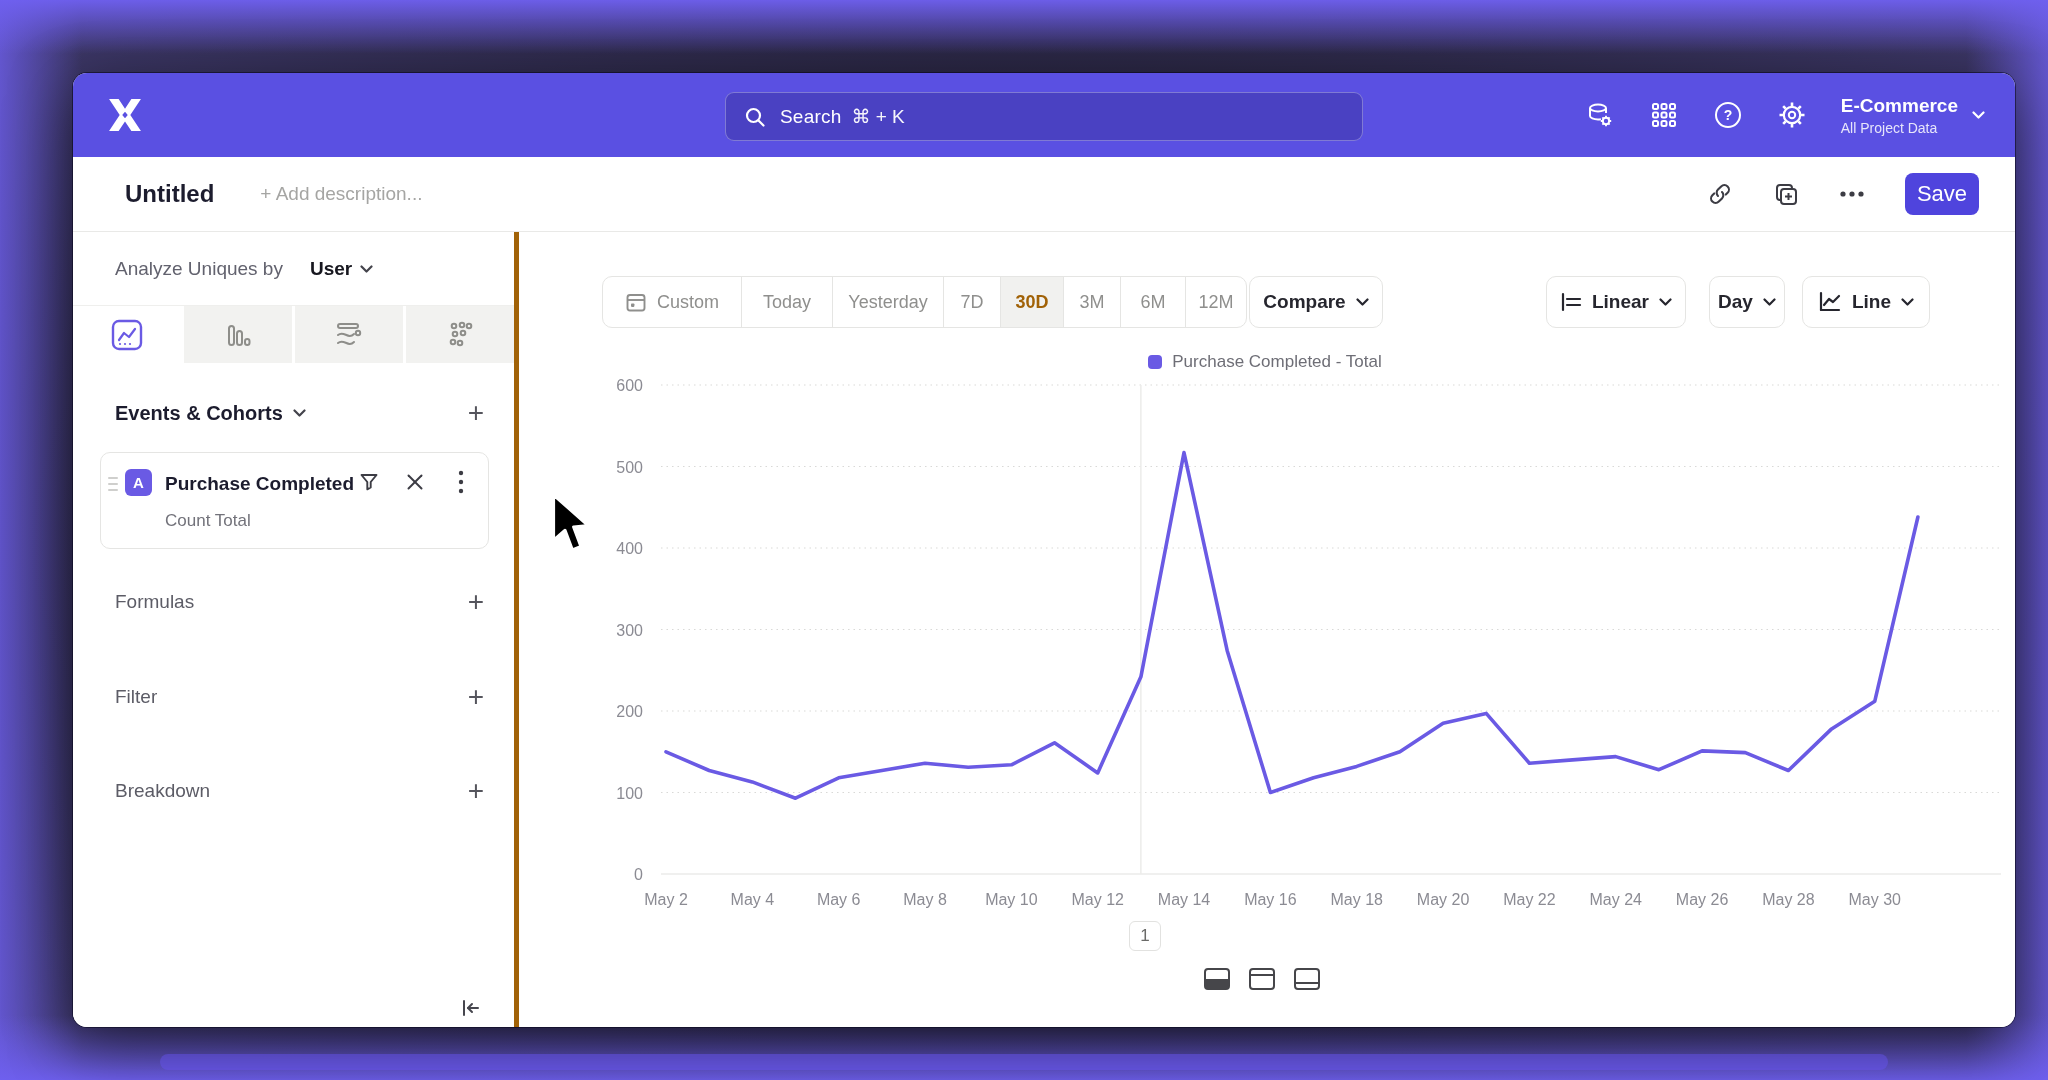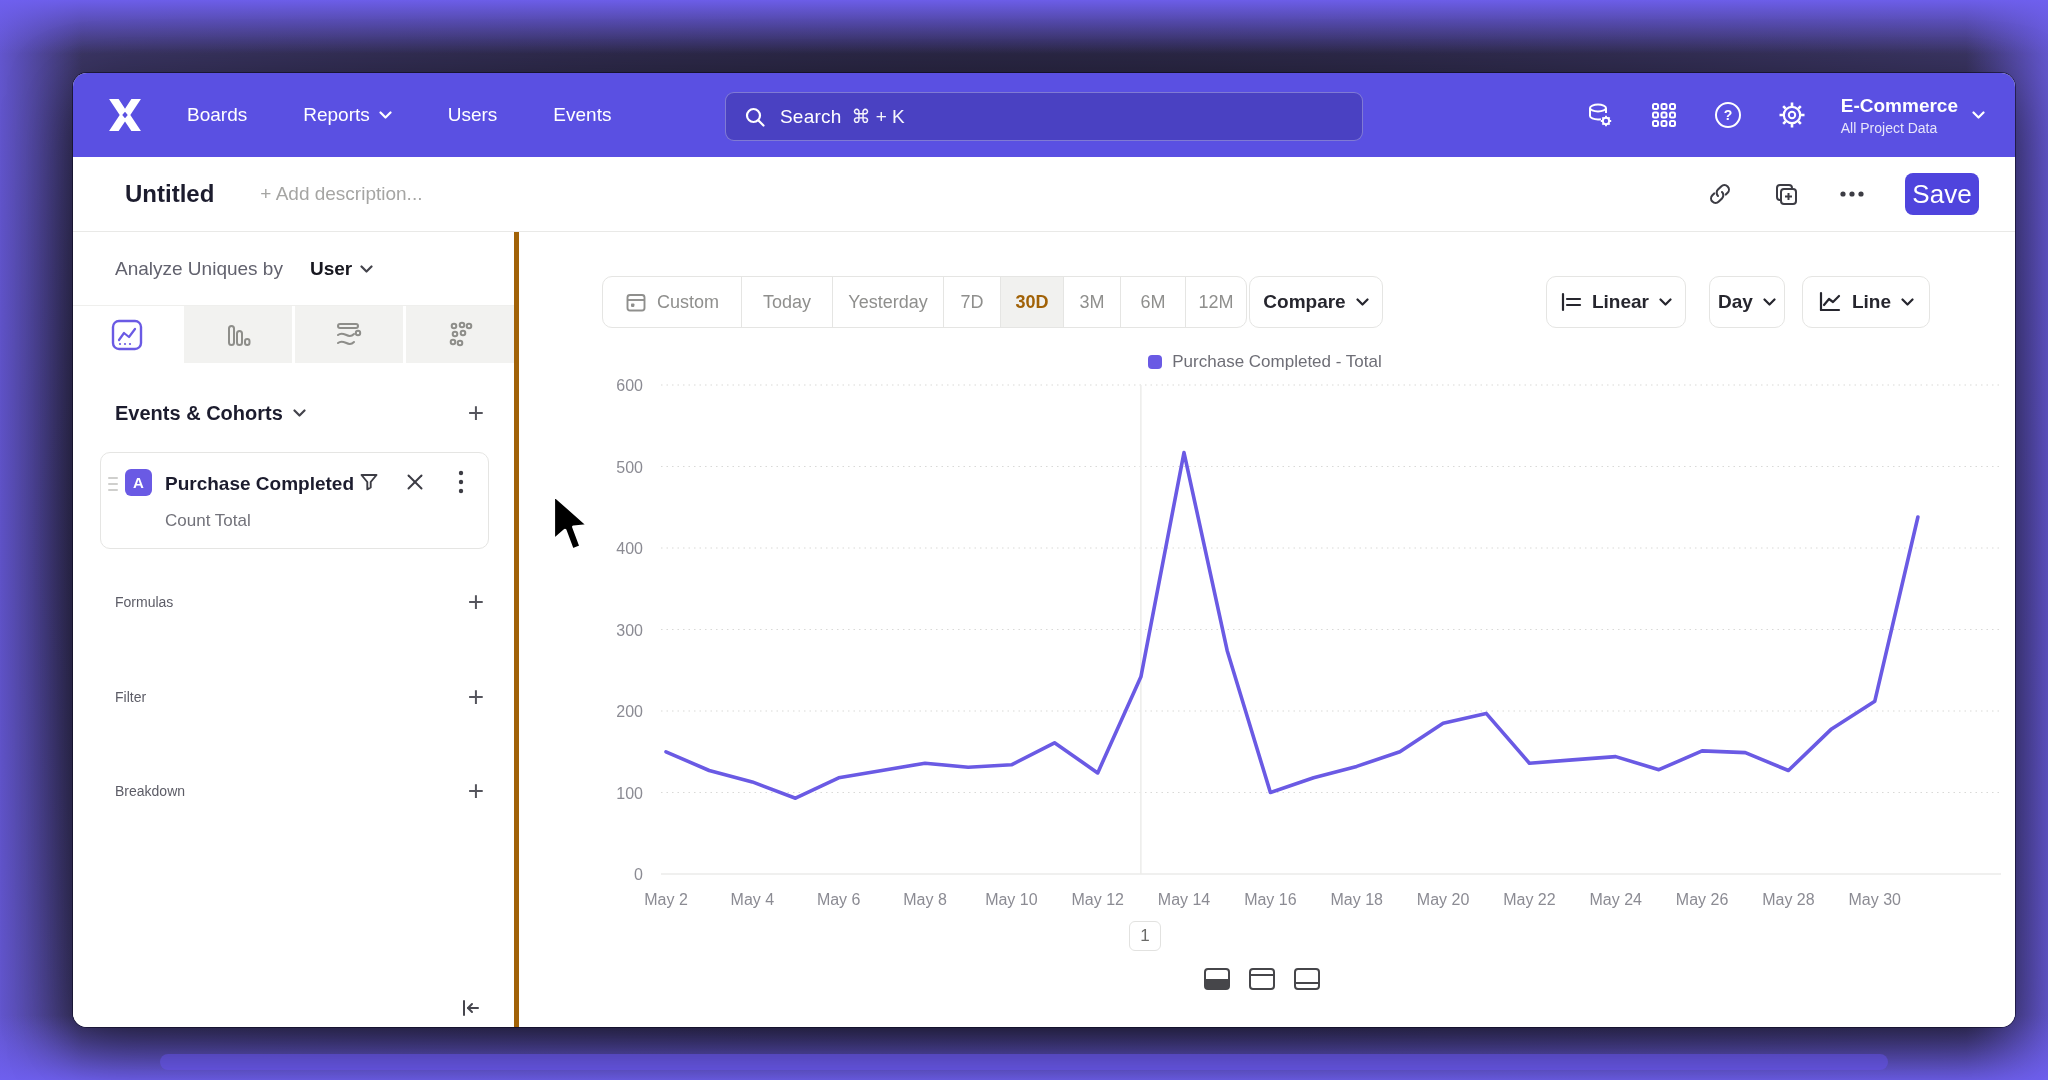--- a/index.html
+++ b/index.html
@@ -36,21 +36,21 @@
   .nav-ic { width:30px; height:30px; display:flex; align-items:center; justify-content:center; }
   .project { display:flex; align-items:center; gap:14px; color:#fff; }
   .project .p-name { font-size:19px; font-weight:700; }
   .project .p-scope { font-size:14px; opacity:.85; margin-top:3px; }
   
   .header2 { position:absolute; left:0; top:84px; right:0; height:75px; background:#fff; border-bottom:1px solid #e9e9e7; display:flex; align-items:center; }
   .doc-title { margin-left:52px; font-size:24px; font-weight:700; color:#1c1c2e; }
   .add-desc { margin-left:46px; font-size:19px; color:#a5a5a3; }
   .header2-right { position:absolute; right:36px; display:flex; align-items:center; gap:40px; }
   .h-ic { width:26px; height:26px; color:#3c3c44; display:flex; align-items:center; justify-content:center; }
-  .save-btn { width:74px; height:42px; background:#4f44dd; color:#fff; border:none; border-radius:8px; font-size:26px; font-family:inherit; }
+  .save-btn { width:74px; height:42px; background:#4f44dd; color:#fff; border:none; border-radius:8px; font-size:22px; font-family:inherit; }
   
   .sidebar { position:absolute; left:0; top:159px; width:446px; bottom:0; background:#fff; border-right:5px solid #a16207; }
   .analyze { height:73px; display:flex; align-items:center; padding-left:42px; gap:8px; font-size:19px; }
   .analyze .a-pre { color:#62626e; }
   .analyze .a-val { color:#17171f; font-weight:700; margin-left:19px; }
   .analyze .chev { color:#44444c; }
   .tabstrip { display:flex; height:58px; border-top:1px solid #efefed; }
   .tab { flex:1; display:flex; align-items:center; justify-content:center; background:#f2f2f0; margin-right:3px; }
   .tab:last-child { margin-right:0; }
   .tab.active { background:#fff; }
@@ -59,21 +59,21 @@
   .plus { margin-left:auto; font-size:28px; font-weight:400; color:#55555d; line-height:1; }
   .event-card { position:absolute; left:27px; top:220px; width:389px; height:97px; border:1px solid #e5e5e3; border-radius:10px; background:#fff; }
   .drag-dots { position:absolute; left:7px; top:24px; display:flex; flex-direction:column; gap:4px; }
   .drag-dots span { width:10px; height:2px; background:#cfcfcd; border-radius:1px; }
   .badge-a { position:absolute; left:24px; top:16px; width:27px; height:27px; background:#6a5ae4; border-radius:6px; color:#fff; font-size:15px; font-weight:700; display:flex; align-items:center; justify-content:center; }
   .ev-title { position:absolute; left:64px; top:20px; font-size:19px; font-weight:700; color:#1c1c2e; }
   .ev-metric { position:absolute; left:64px; top:58px; font-size:17px; color:#72727a; }
   .card-ics { position:absolute; right:16px; top:18px; display:flex; align-items:center; gap:24px; color:#6a6a72; }
   .card-ics .h-ic { width:22px; height:22px; }
   .side-section { position:absolute; left:0; width:100%; height:50px; display:flex; align-items:center; padding:0 30px 0 42px; }
-  .side-section .ss-label { font-size:14px; color:#5c5c66; font-weight:500; }
+  .side-section .ss-label { font-size:19px; color:#5c5c66; font-weight:500; }
   .collapse { position:absolute; left:386px; top:764px; width:26px; height:26px; color:#46464e; }
   
   .main { position:absolute; left:446px; top:159px; right:0; bottom:0; background:#fff; }
   .seg { position:absolute; left:83px; top:44px; height:52px; display:inline-flex; }
   .seg-cell { border:1px solid #e5e5e3; margin-left:-1px; background:#fff; display:flex; align-items:center; justify-content:center; gap:10px; font-size:18px; color:#8f8f8d; padding:12px 4px; }
   .seg-cell:first-child { margin-left:0; border-radius:10px 0 0 10px; }
   .seg-cell:last-child { border-radius:0 10px 10px 0; }
   .seg-cell.active { background:#f1f1ef; color:#a16207; font-weight:700;align-items:center; }
   .btn { position:absolute; top:44px; height:52px; border:1px solid #e5e5e3; border-radius:10px; background:#fff; display:flex; align-items:center; justify-content:center; gap:10px; font-size:19px; font-weight:700; color:#26262e; }
   .legend { position:absolute; left:536px; top:120px; width:420px; display:flex; align-items:center; justify-content:center; gap:10px; }
@@ -90,37 +90,20 @@
 
 <div class="glow-bar"></div>
 
 <div class="window">
 
   <div class="topnav">
     <div class="logo">
       <svg width="36" height="34" viewBox="0 0 32 32">
           <path fill="#fff" d="M1 1 h9 l6 9 6-9 h9 l-10 15 10 15 h-9 l-6-9 -6 9 h-9 l10-15 Z M13.4 16 L16 13 l2.6 3 L16 19 Z" fill-rule="evenodd"></path>
         </svg>
-    </div>
-    <div class="nav-links">
-      <div class="nav-link">
-          <span>Boards</span>
-        </div>
-      <div class="nav-link">
-          <span>Reports</span>
-        <svg class="chev" viewBox="0 0 13 8">
-            <polyline points="1.5,1.5 6.5,6.5 11.5,1.5"></polyline>
-          </svg>
-      </div>
-      <div class="nav-link">
-          <span>Users</span>
-        </div>
-      <div class="nav-link">
-          <span>Events</span>
-        </div>
     </div>
     <div class="searchbar">
       <svg width="22" height="22" viewBox="0 0 22 22">
           <circle cx="9.5" cy="9.5" r="6.5" fill="none" stroke="#fff" stroke-width="2.2"></circle>
           <line x1="14.5" y1="14.5" x2="19.5" y2="19.5" stroke="#fff" stroke-width="2.2" stroke-linecap="round"></line>
         </svg>
       <span class="s-label">Search</span>
       <span class="s-short">⌘ + K</span>
     </div>
     <div class="nav-right">

